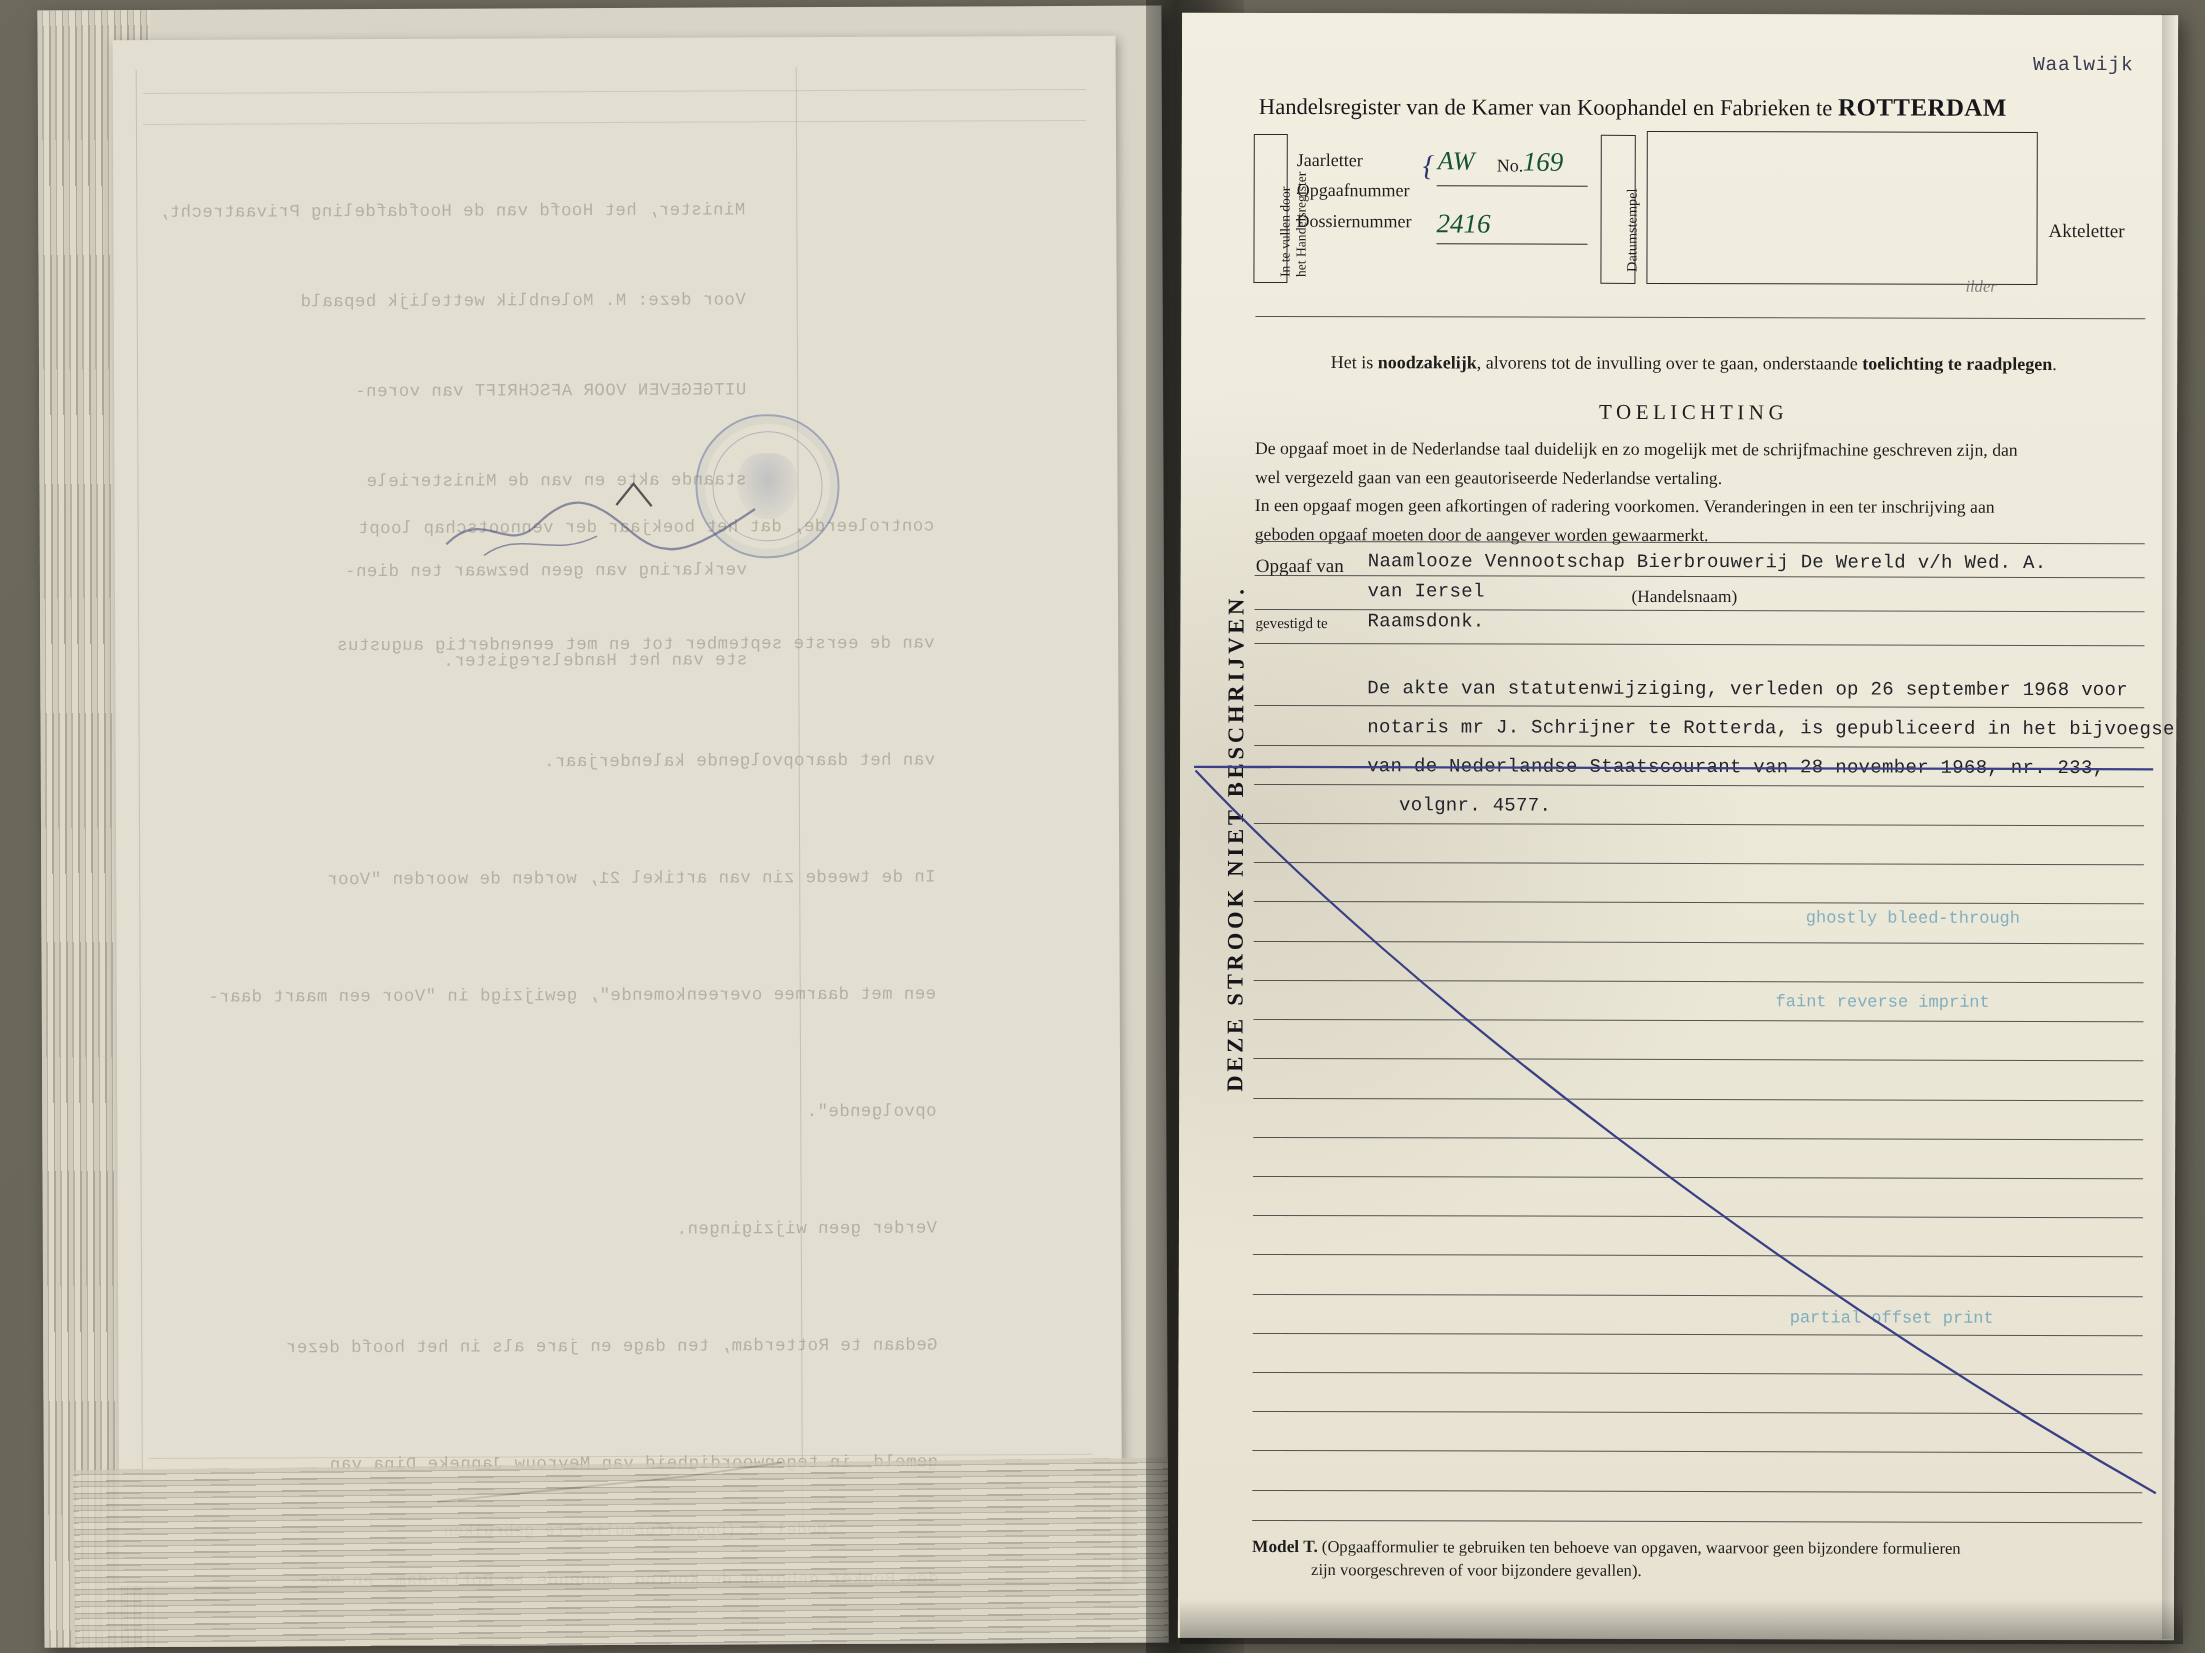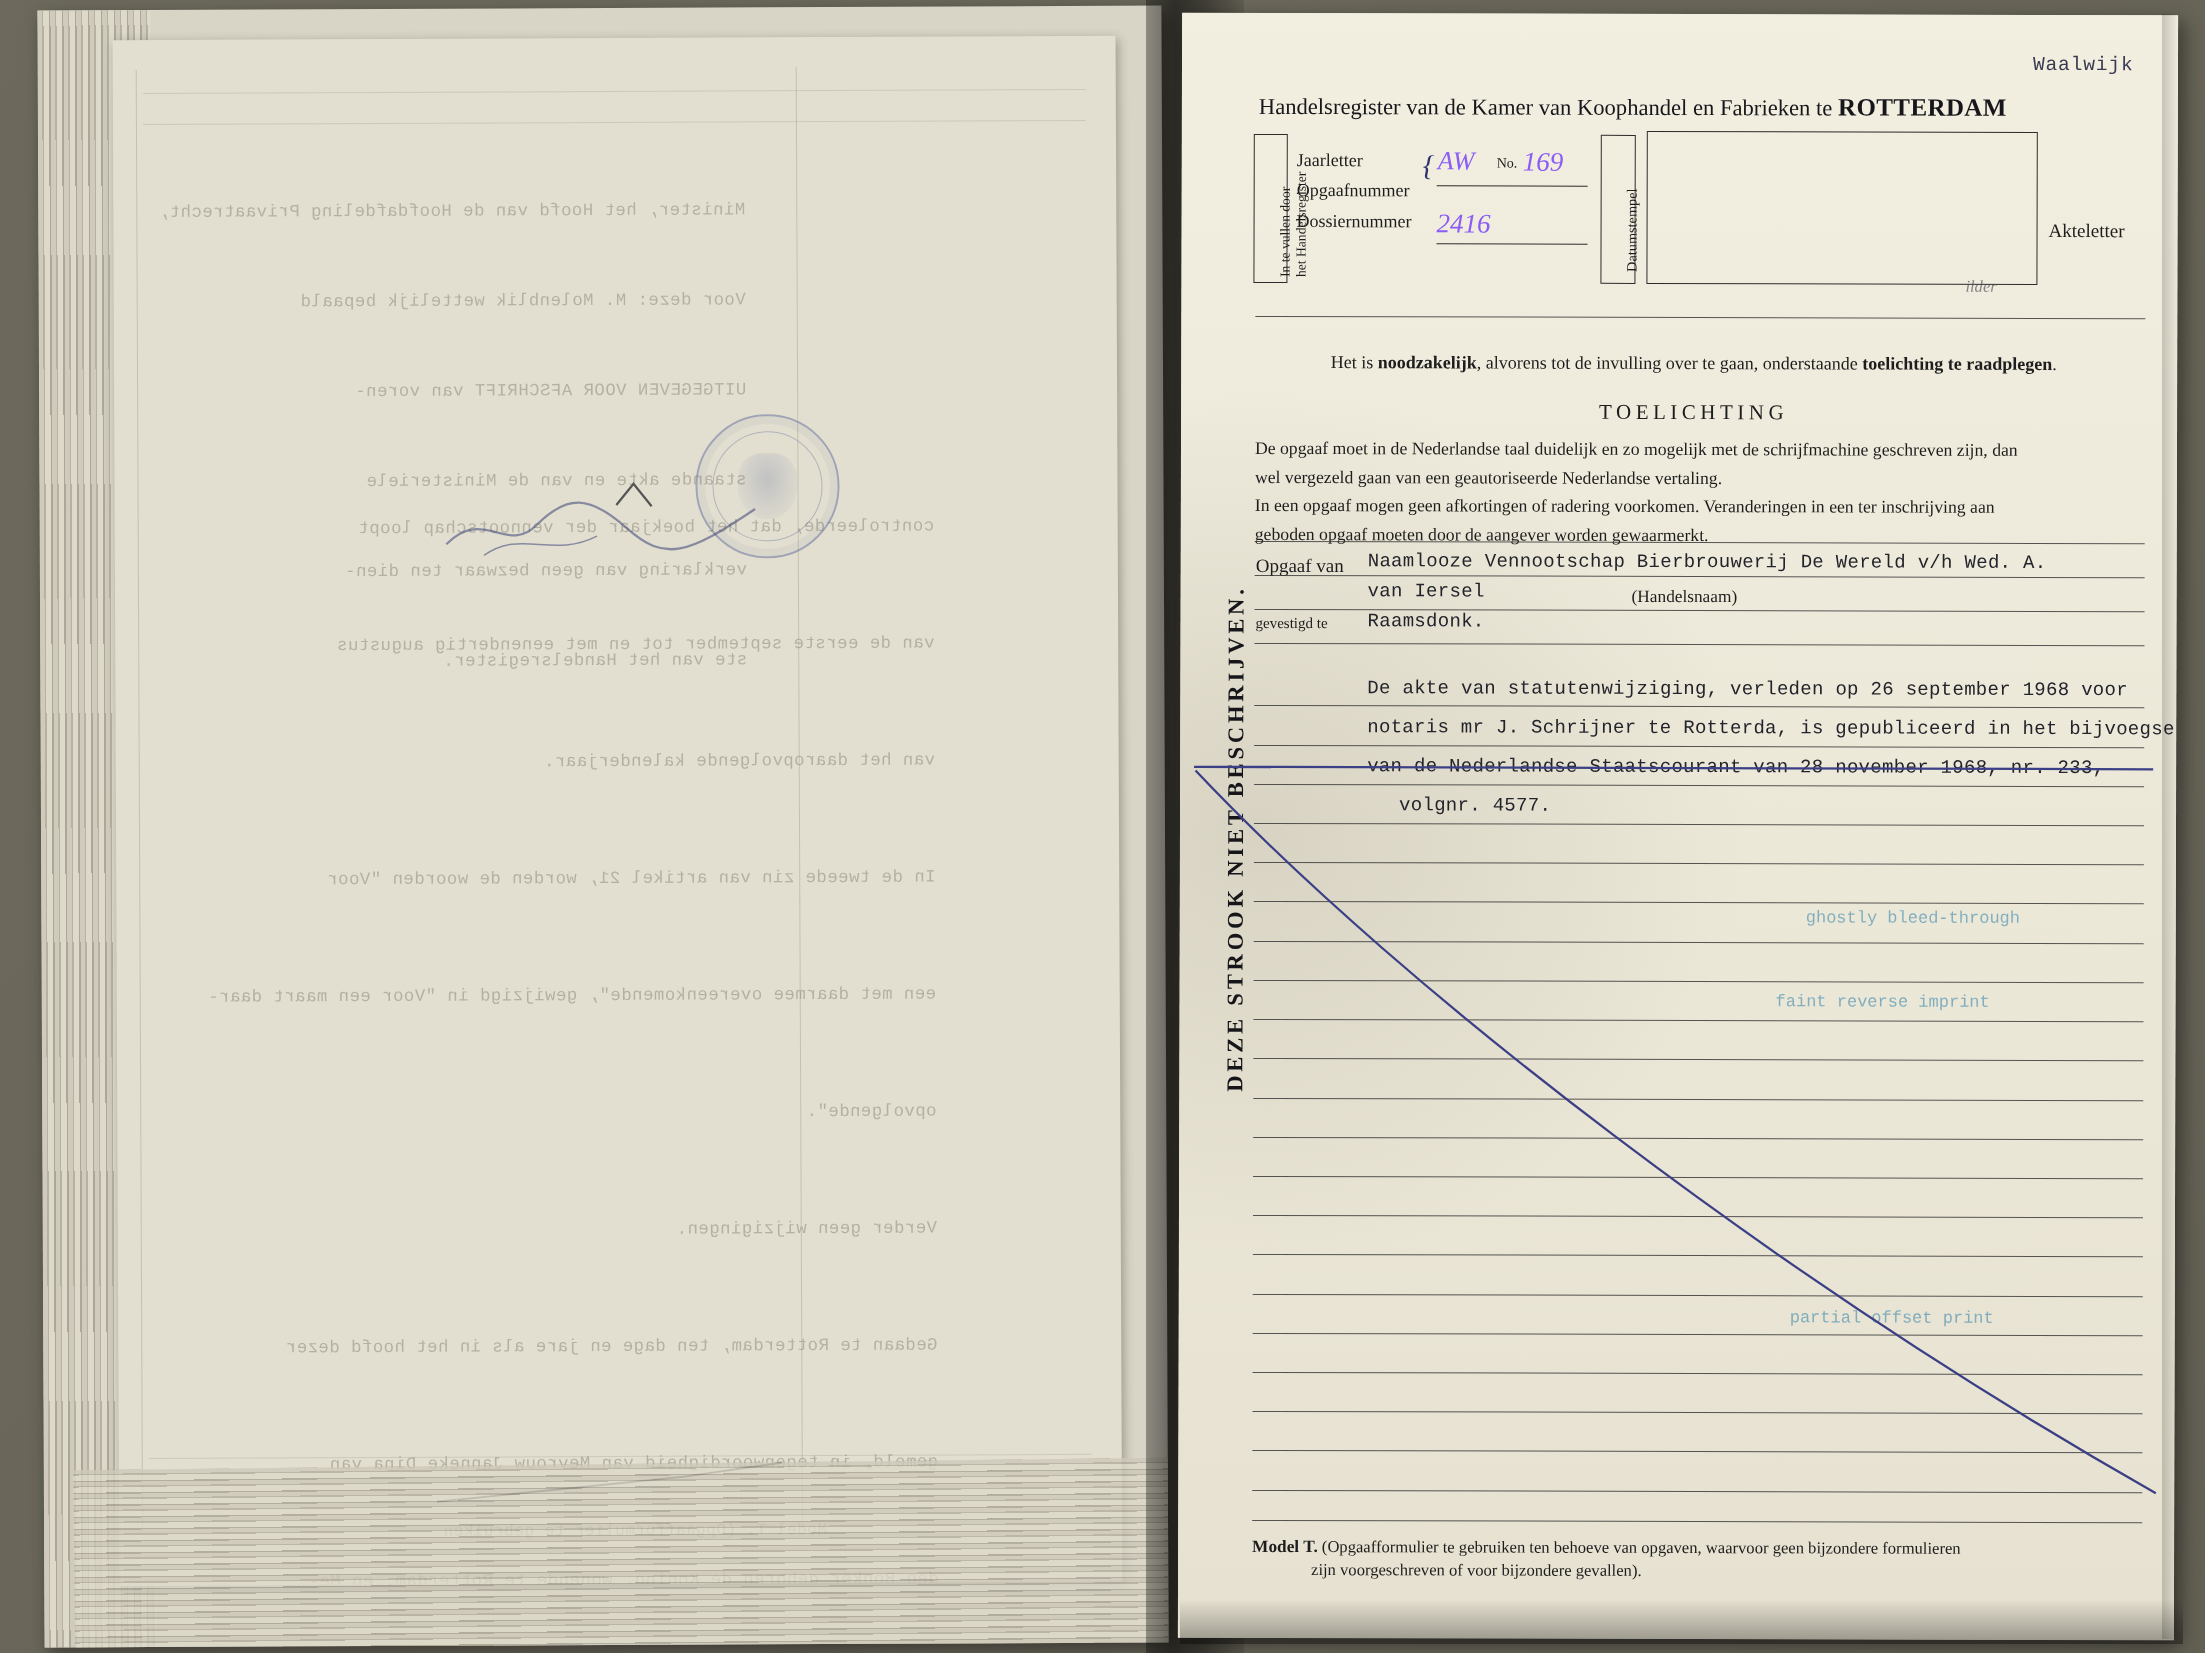--- a/index.html
+++ b/index.html
@@ -235,25 +235,25 @@
     display: block;
   }
 
   #lbl-jaarletter { position: absolute; left: 115px; top: 137px; font-size: 18px; }
   #lbl-opgaaf     { position: absolute; left: 115px; top: 167px; font-size: 18px; }
   #lbl-dossier    { position: absolute; left: 115px; top: 198px; font-size: 18px; }
 
   .handwrite {
     font-family: "Liberation Serif", serif;
     font-style: italic;
-    color: #8b5cf6;
+    color: #14532d;
   }
   #brace      { position: absolute; left: 241px; top: 136px; font-size: 29px; color: #2d3470; }
   #val-jaar   { position: absolute; left: 256px; top: 133px; font-size: 26px; }
-  #val-no-lbl { position: absolute; left: 315px; top: 142px; font-size: 14px; }
+  #val-no-lbl { position: absolute; left: 315px; top: 142px; font-size: 18px; }
   #val-no     { position: absolute; left: 341px; top: 133px; font-size: 27px; }
   #val-dossier{ position: absolute; left: 255px; top: 195px; font-size: 27px; }
   .ul-line { position: absolute; border-bottom: 1.2px solid #2b2b2b; }
 
   #box-datumstempel {
     left: 419px;
     top: 121px;
     width: 33px;
     height: 147px;
   }

